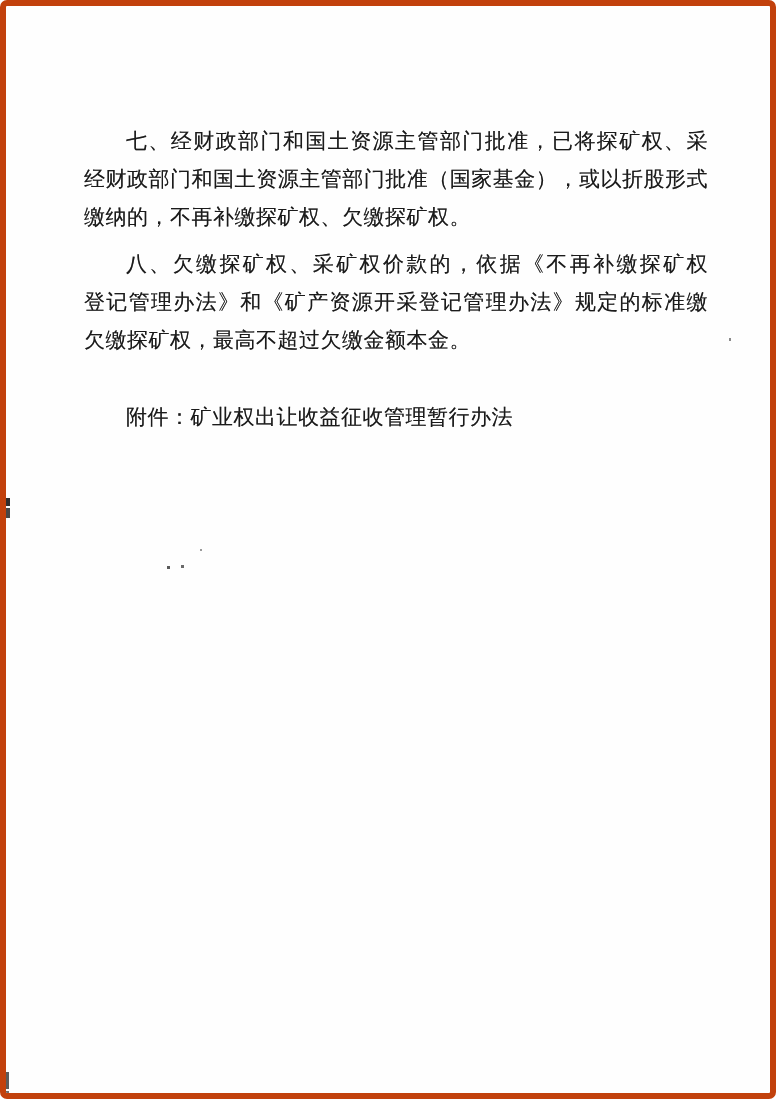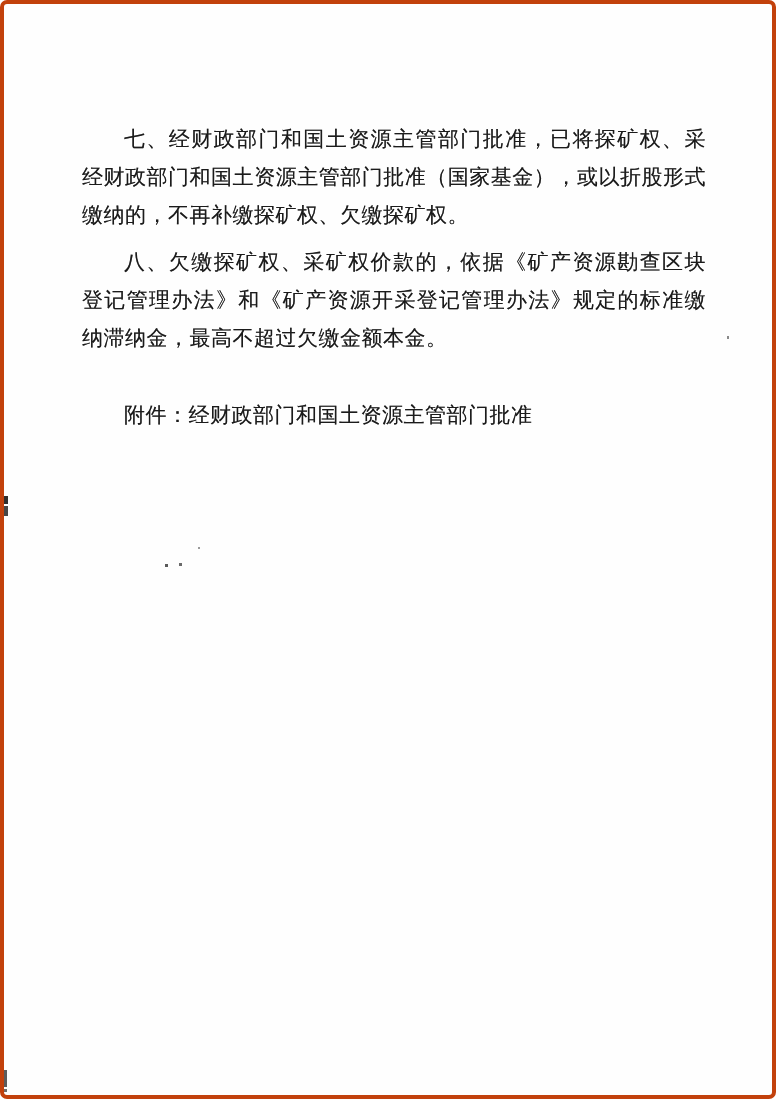--- a/index.html
+++ b/index.html
@@ -6,21 +6,21 @@
     margin: 0;
     padding: 0;
     background: #ffffff;
   }
   .page {
     position: relative;
     width: 776px;
     height: 1099px;
     box-sizing: border-box;
     background: #fefefe;
-    border: 4px solid #c2410c;
+    border: 6px solid #c2410c;
     border-radius: 7px;
     overflow: hidden;
     font-family: "Liberation Serif", "DejaVu Serif", serif;
     text-decoration: underline;
   }
   .text-block {
     position: absolute;
     left: 78px;
     top: 116px;
     width: 624px;
@@ -73,26 +73,26 @@
 
   <div class="text-block">
 
     <div class="para">
       <div class="line jfull indent">七、经财政部门和国土资源主管部门批准，已将探矿权、采</div>
       <div class="line jfull">经财政部门和国土资源主管部门批准（国家基金），或以折股形式</div>
       <div class="line">缴纳的，不再补缴探矿权、欠缴探矿权。</div>
     </div>
 
     <div class="para">
-      <div class="line jfull indent">八、欠缴探矿权、采矿权价款的，依据《矿产资源勘查区块</div>
+      <div class="line jfull indent">八、欠缴探矿权、采矿权价款的，依据《不再补缴探矿权</div>
       <div class="line jfull">登记管理办法》和《矿产资源开采登记管理办法》规定的标准缴</div>
-      <div class="line">纳滞纳金，最高不超过欠缴金额本金。</div>
+      <div class="line">欠缴探矿权，最高不超过欠缴金额本金。</div>
     </div>
 
-    <div class="attachment-line">附件：经财政部门和国土资源主管部门批准</div>
+    <div class="attachment-line">附件：矿业权出让收益征收管理暂行办法</div>
 
   </div>
 
   <div class="edge-mark-upper"></div>
   <div class="edge-mark-lower"></div>
   <div class="speck speck-a"></div>
   <div class="speck speck-b"></div>
   <div class="speck speck-c"></div>
   <div class="speck speck-d"></div>
 

